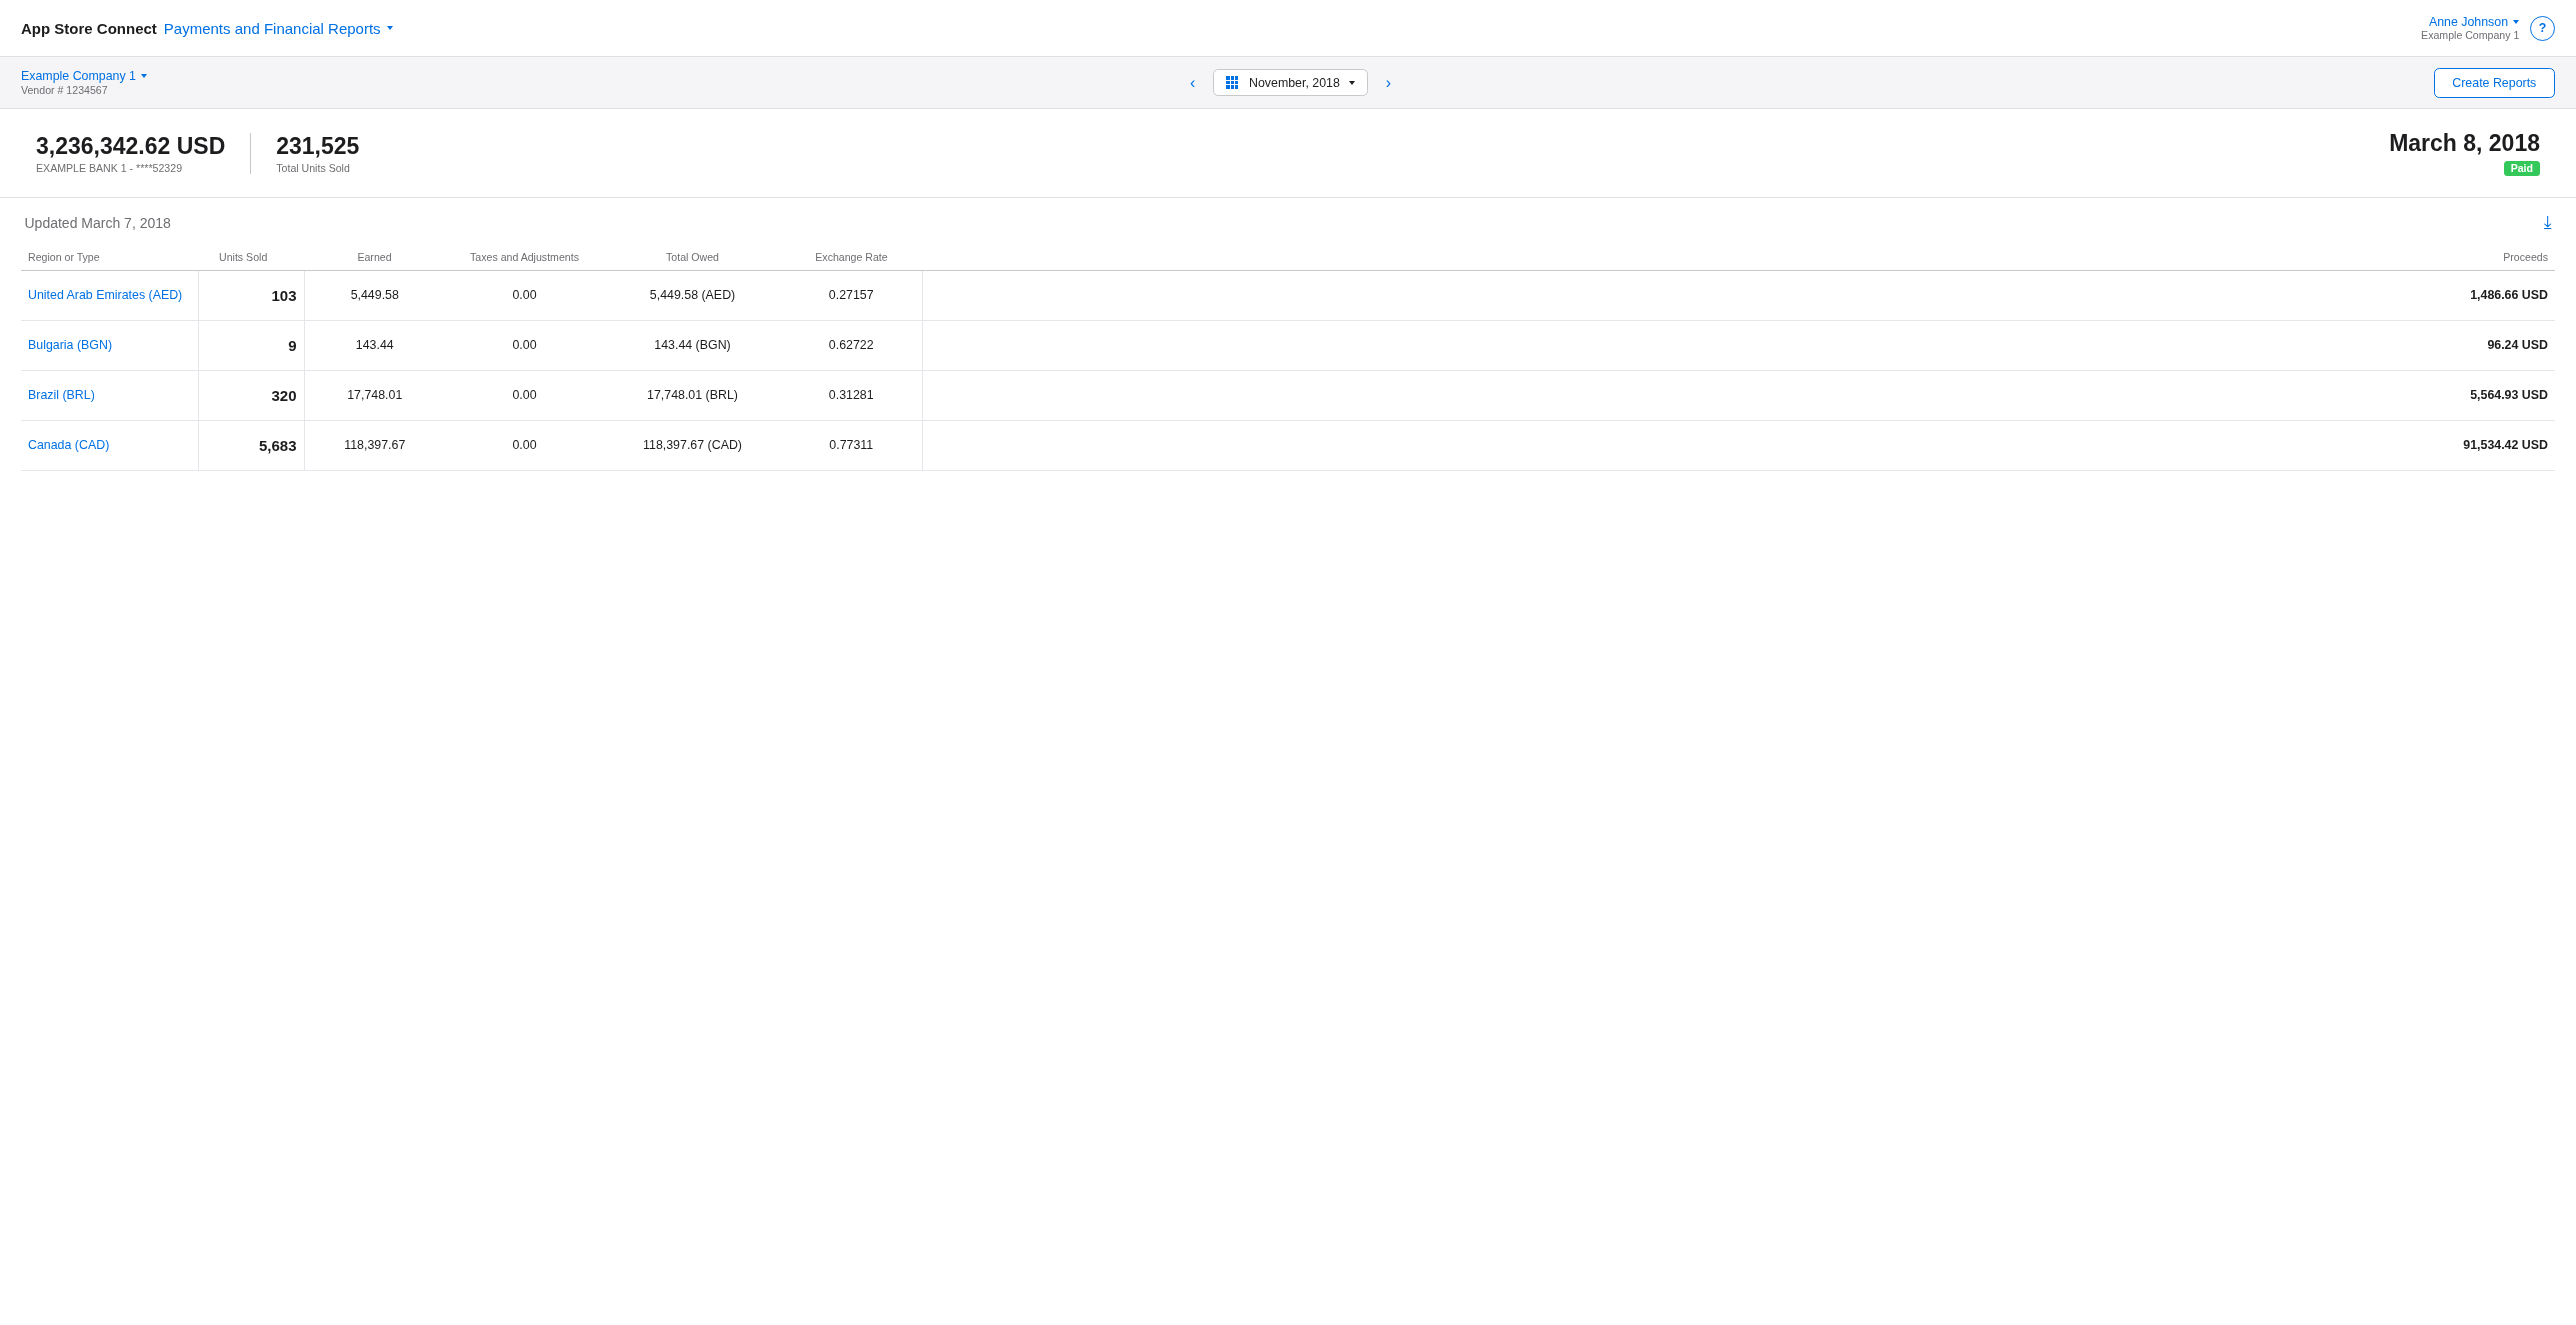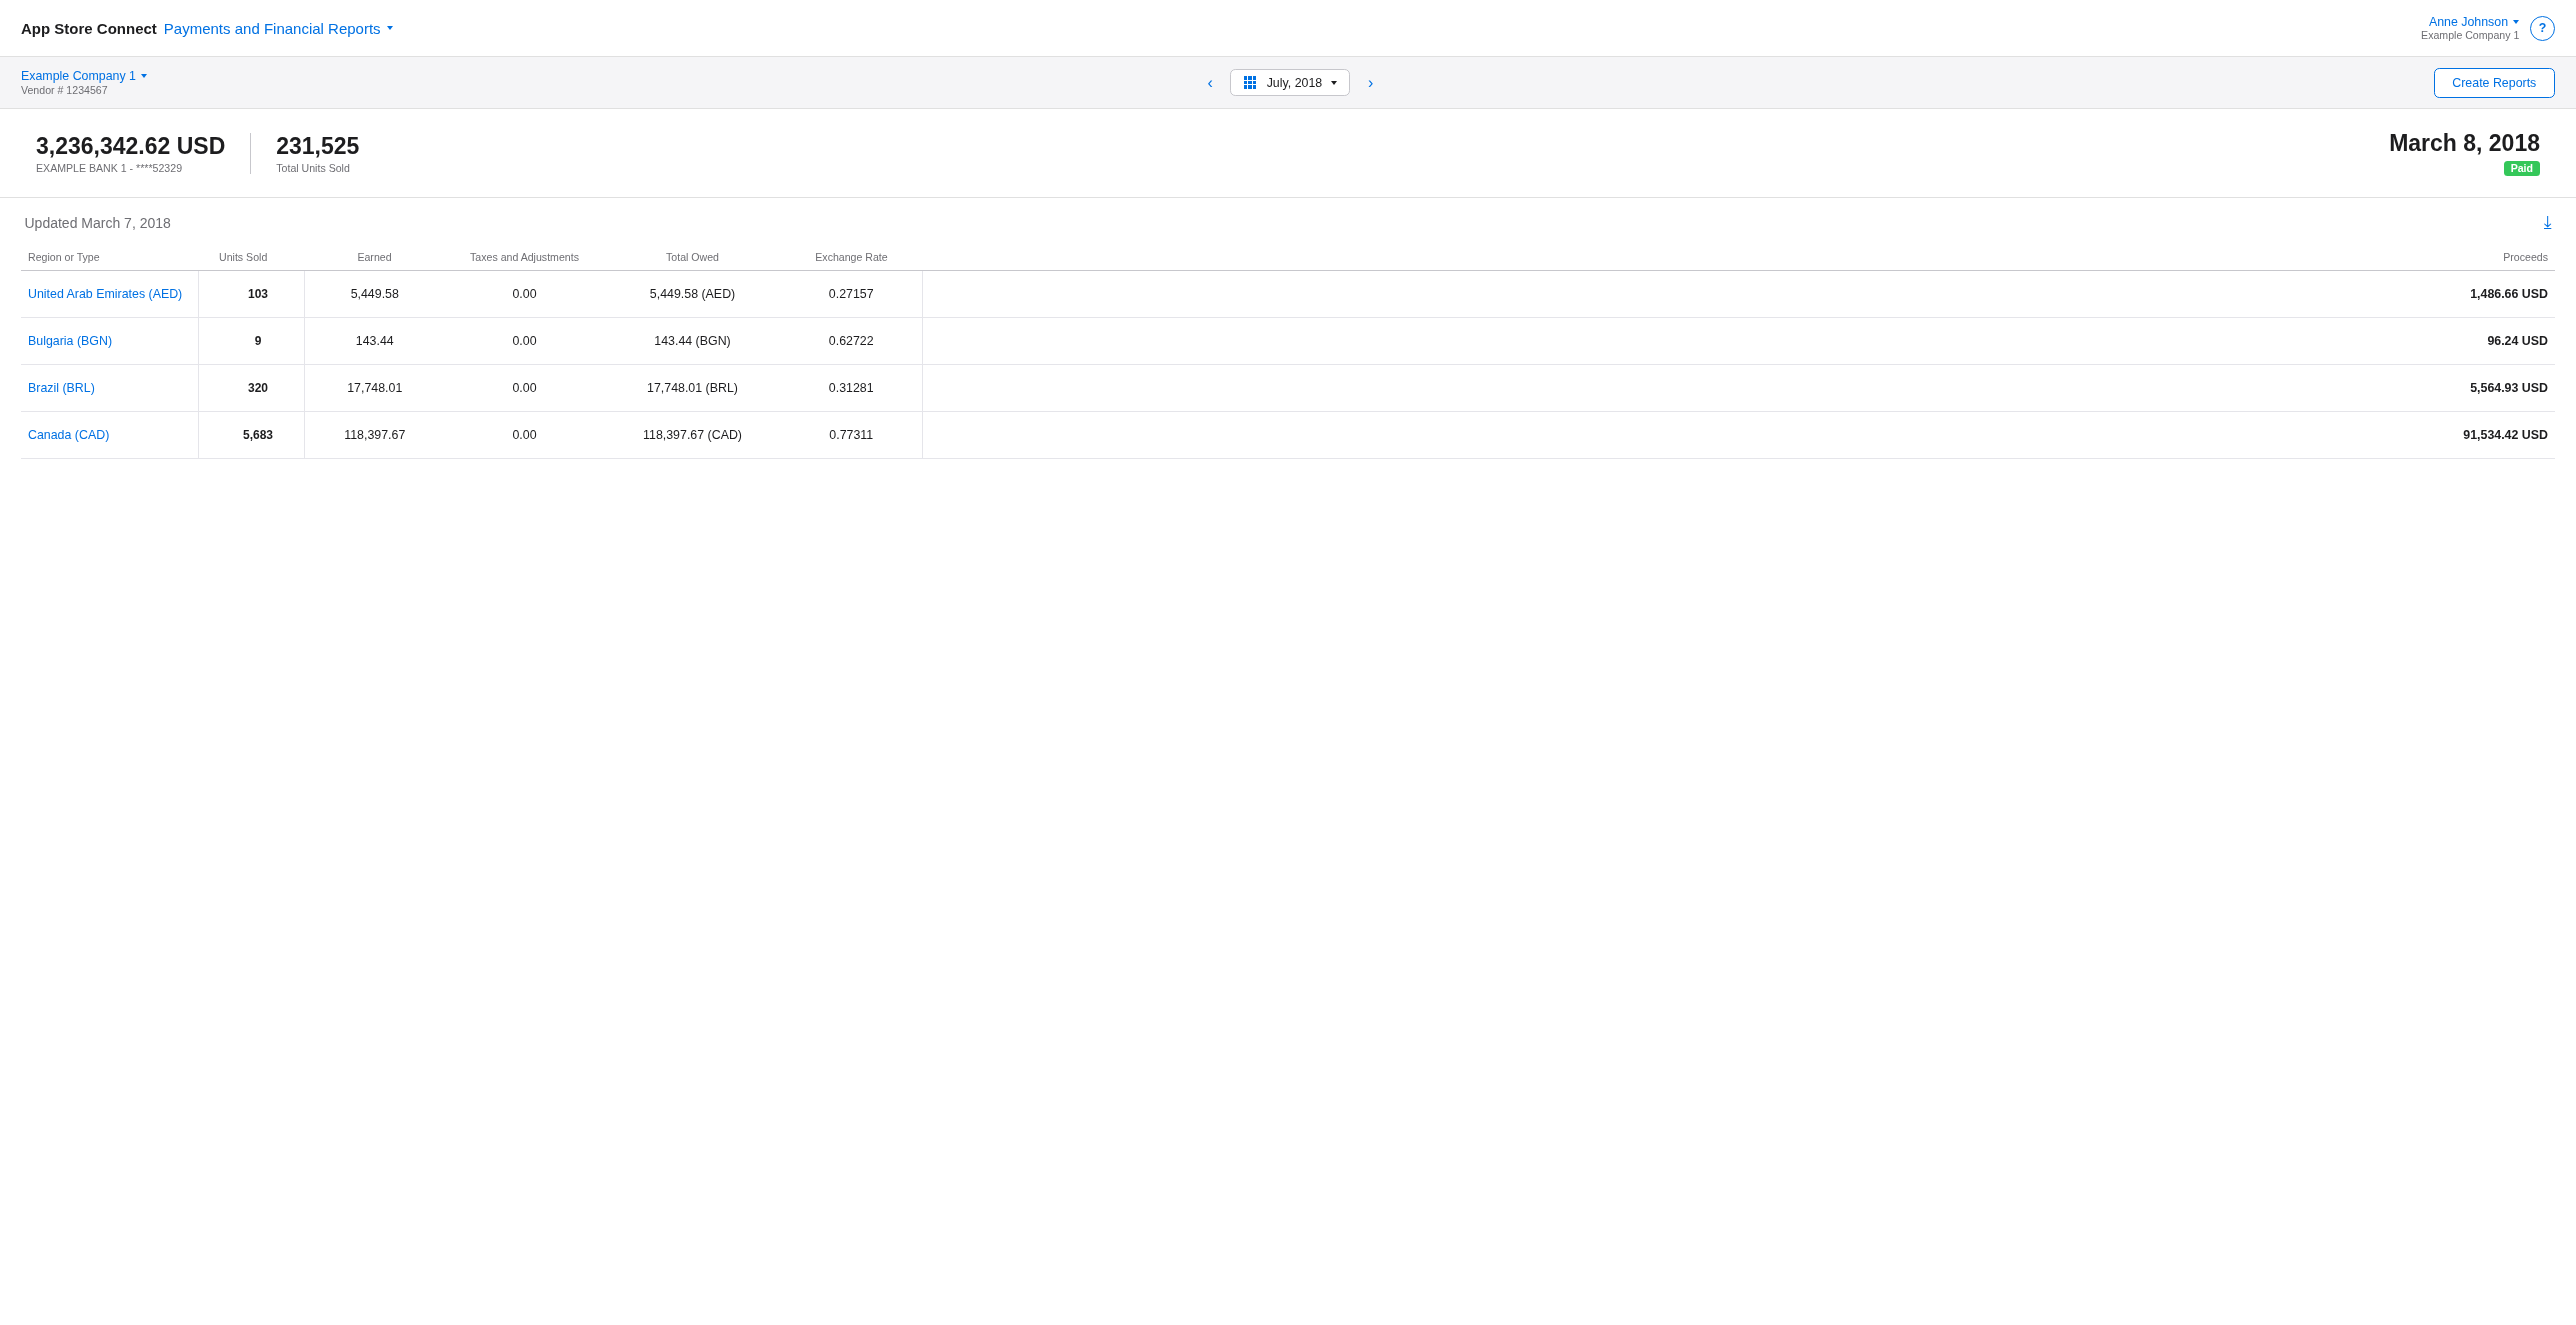--- a/index.html
+++ b/index.html
@@ -265,22 +265,22 @@
     }
     .data-table tbody tr td.region-name {
       color: #0071e3;
       cursor: pointer;
       font-size: 12.4px;
       font-weight: 500;
       width: 177px;
     }
     .data-table tbody tr td.units-sold {
       font-weight: 700;
-      font-size: 12px;
-      text-align: center;
+      font-size: 15px;
+      text-align: right;
       width: 106px;
       border-left: 0.9px solid #e5e5ea;
       border-right: 0.9px solid #e5e5ea;
       padding-left: 21px;
     }
     .data-table tbody tr td.earned {
       text-align: center;
       width: 141px;
     }
     .data-table tbody tr td.taxes {
@@ -344,21 +344,21 @@
         <span></span>
           <span></span>
           <span></span>
         <span></span>
           <span></span>
           <span></span>
         <span></span>
           <span></span>
           <span></span>
       </div>
-      <span class="date-label">July, 2018</span>
+      <span class="date-label">November, 2018</span>
       <span class="chevron-down" style="border-top-color:#1d1d1f;"></span>
     </div>
     <button class="nav-arrow">›</button>
   </div>
   <button class="create-reports-btn">Create Reports</button>
 </div>
 
 <div class="summary-section">
   <div class="summary-left">
     <div class="summary-amount-block">

